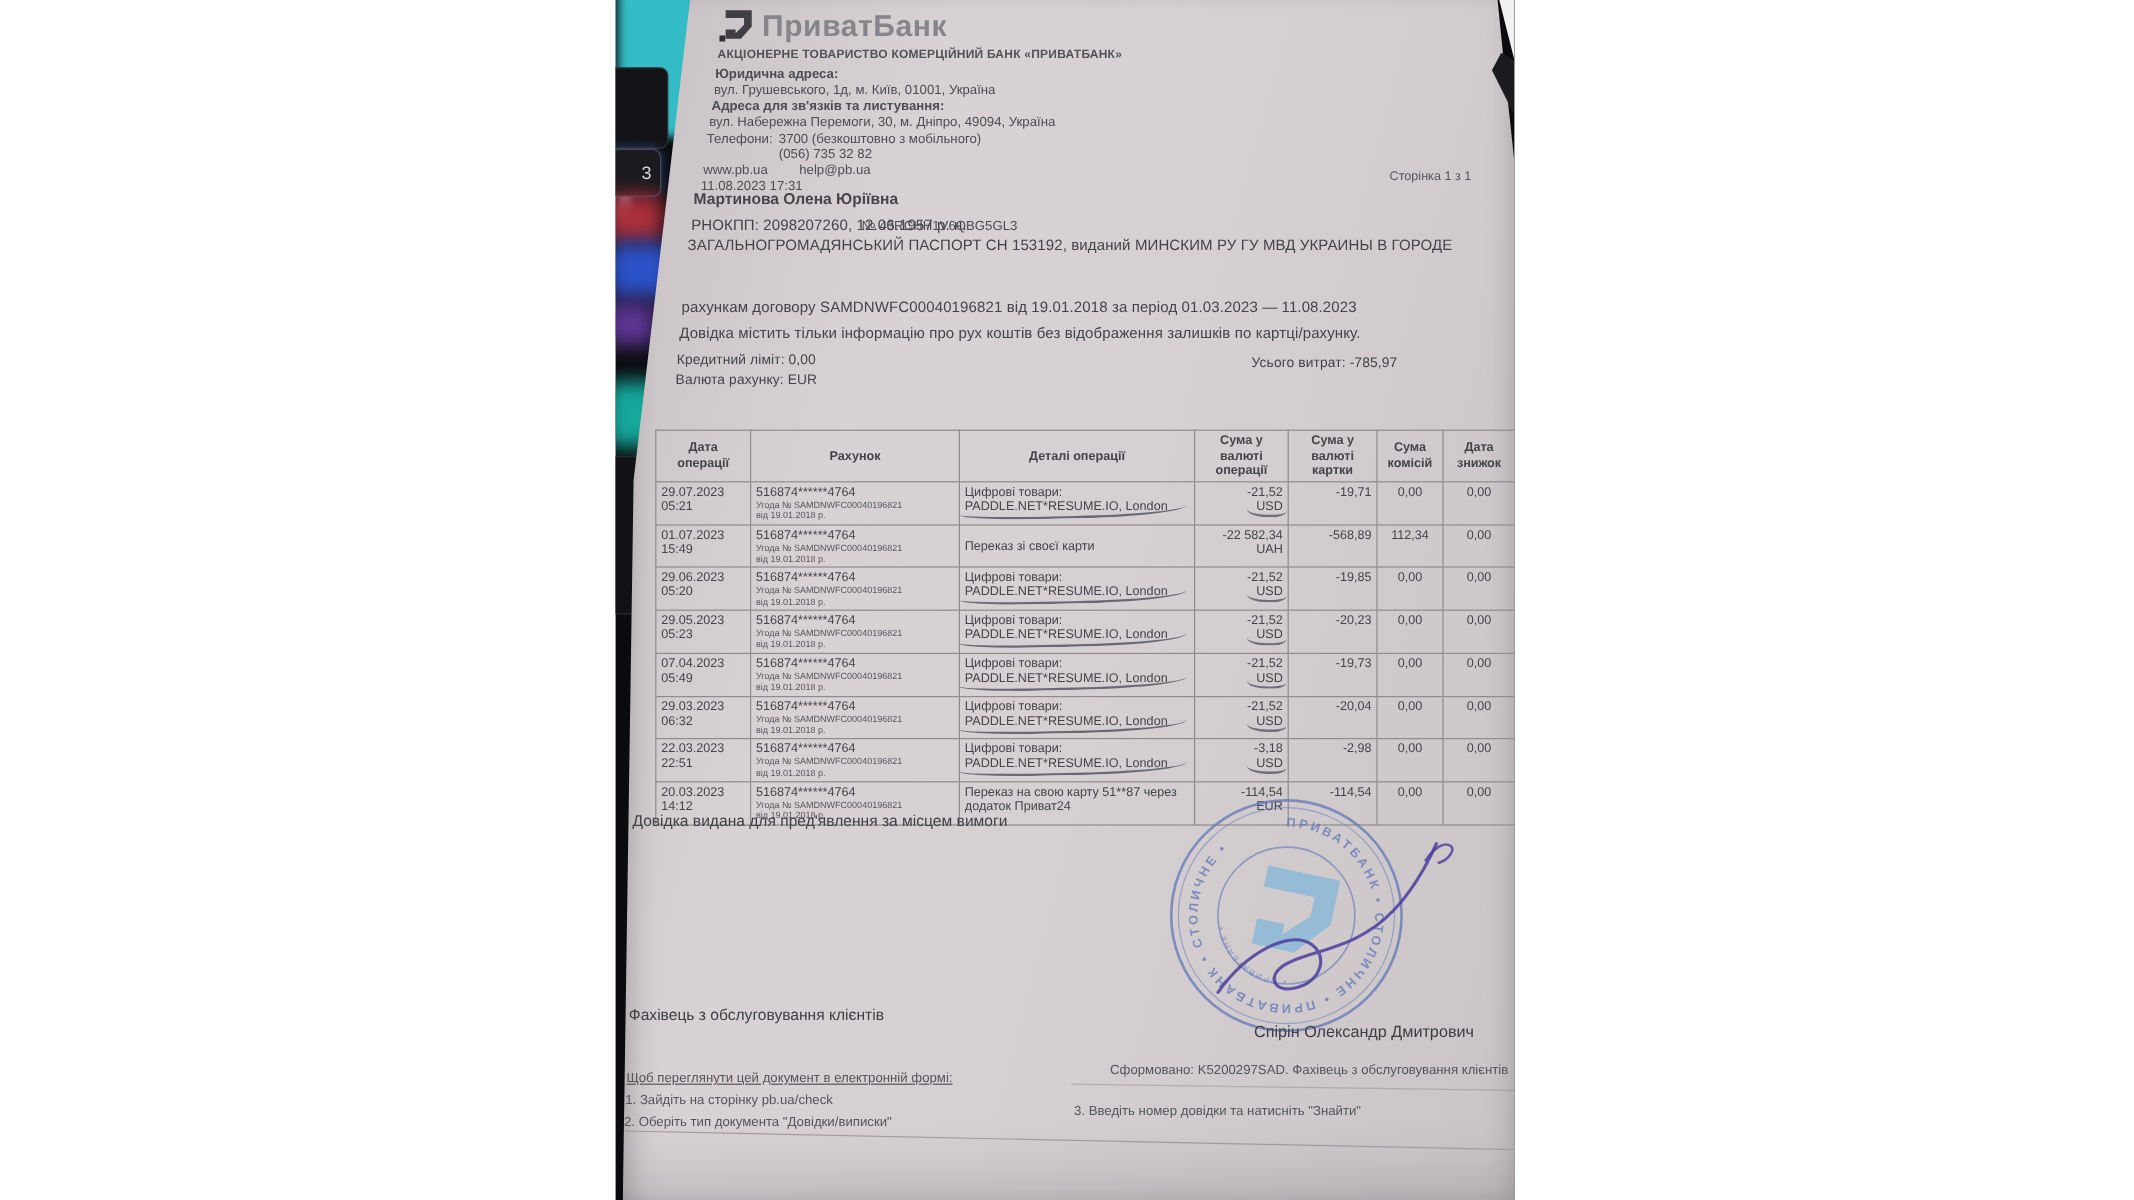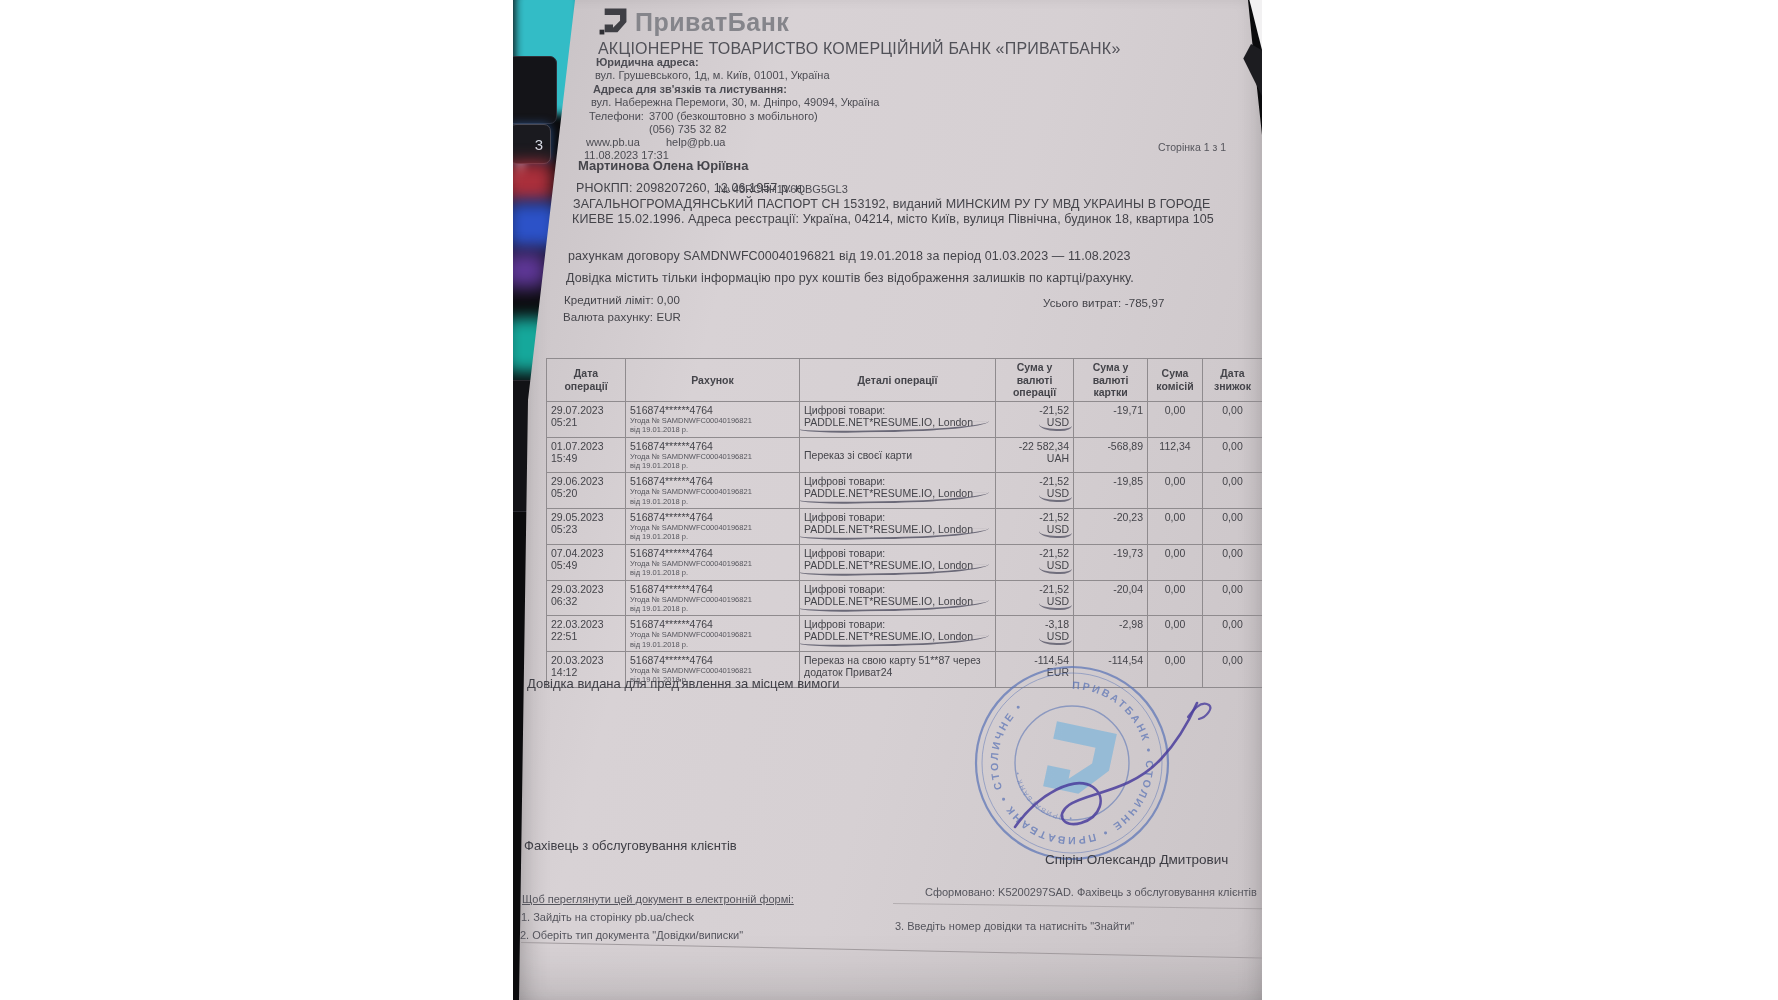--- a/index.html
+++ b/index.html
@@ -30,21 +30,21 @@
          background:linear-gradient(105deg,#c7c1c4 0%,#d8d2d5 28%,#d6d0d3 55%,#cac4c7 100%);
          box-shadow:inset 28px 0 30px -22px rgba(0,0,0,.3),
                     inset -16px 0 26px -18px rgba(0,0,0,.22),
                     inset 0 -46px 55px -34px rgba(0,0,0,.16);
          filter:blur(.32px);color:#45454b;}
   .abs{position:absolute;white-space:nowrap;}
   .b{font-weight:bold;}
   .h-small{font-size:11px;color:#4c4c53;}
   .body-txt{font-size:12.5px;color:#434349;letter-spacing:.1px;}
   .wordmark{font-size:25px;font-weight:bold;color:#85858b;letter-spacing:.5px;}
-  .corp{font-size:16px;color:#515158;letter-spacing:.2px;}
+  .corp{font-size:10px;color:#515158;letter-spacing:.2px;font-weight:bold;}
   .pagenum{font-size:10.5px;color:#55555c;}
   .footer-txt{font-size:11px;color:#54545c;}
   
   table.tx{position:absolute;left:33px;top:358px;width:716px;border-collapse:collapse;table-layout:fixed;}
   table.tx th,table.tx td{border:1px solid #8f8b8e;padding:2px 4px;vertical-align:top;
     font-size:10.5px;color:#44444a;overflow:hidden;}
   table.tx th{font-weight:bold;text-align:center;vertical-align:middle;line-height:1.2;}
   .acct-num{font-size:10.5px;}
   .acct-sub{font-size:7.5px;color:#56565d;line-height:1.25;}
   .amt{text-align:right;}
@@ -102,21 +102,20 @@
     <div class="abs h-small" style="left:136px;top:123px;">(056) 735 32 82</div>
     <div class="abs h-small" style="left:73px;top:136px;">www.pb.ua</div>
     <div class="abs h-small" style="left:153px;top:136px;">help@pb.ua</div>
     <div class="abs h-small" style="left:71px;top:149px;">11.08.2023 17:31</div>
     <div class="abs h-small" style="left:205px;top:149px;margin-top:34px;">№ 43RCHH1V6QBG5GL3</div>
     <div class="abs pagenum" style="left:645px;top:130px;margin-top:11px;">Сторінка 1 з 1</div>
 
     <div class="abs b" style="left:65px;top:158px;font-size:13px;">Мартинова Олена Юріївна</div>
     <div class="abs body-txt" style="left:63px;top:181px;">РНОКПП: 2098207260, 12.06.1957 р. н.</div>
     <div class="abs body-txt" style="left:60px;top:197px;">ЗАГАЛЬНОГРОМАДЯНСЬКИЙ ПАСПОРТ СН 153192, виданий МИНСКИМ РУ ГУ МВД УКРАИНЫ В ГОРОДЕ</div>
-    <div class="abs body-txt" style="left:59px;top:212px;">КИЕВЕ 15.02.1996. Адреса реєстрації: Україна, 04214, місто Київ, вулиця Північна, будинок 18, квартира 105</div>
 
     <div class="abs body-txt" style="left:55px;top:249px;">рахункам договору SAMDNWFC00040196821 від 19.01.2018 за період 01.03.2023 — 11.08.2023</div>
     <div class="abs body-txt" style="left:53px;top:271px;">Довідка містить тільки інформацію про рух коштів без відображення залишків по картці/рахунку.</div>
     <div class="abs body-txt" style="left:51px;top:294px;font-size:11.5px;">Кредитний ліміт: 0,00</div>
     <div class="abs body-txt" style="left:530px;top:297px;font-size:11.5px;">Усього витрат: -785,97</div>
     <div class="abs body-txt" style="left:50px;top:311px;font-size:11.5px;">Валюта рахунку: EUR</div>
 
     <table class="tx">
       <colgroup>
         <col style="width:79px">

